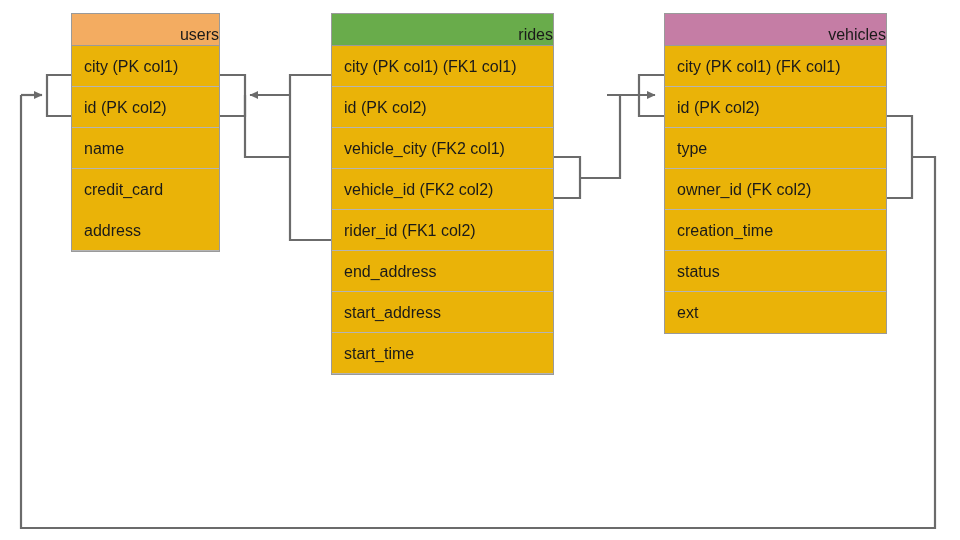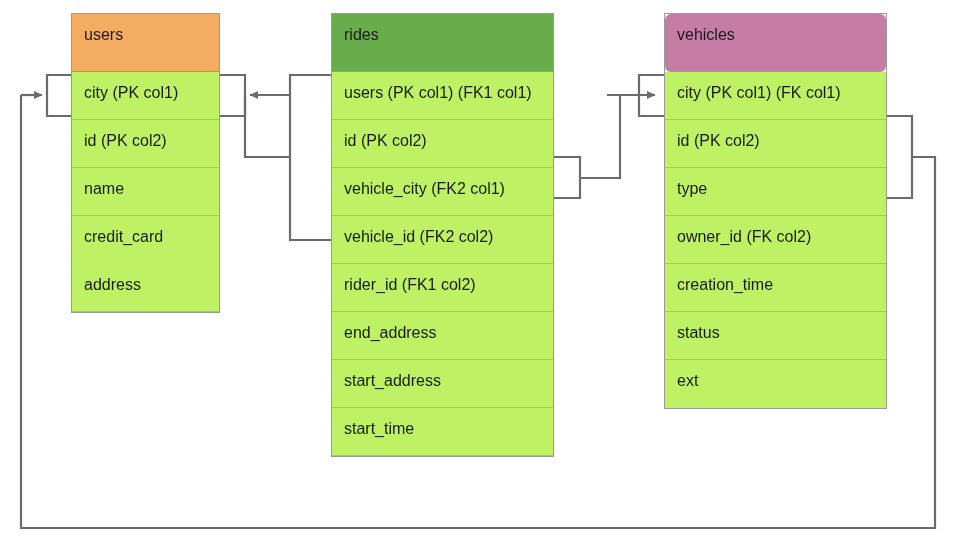--- a/index.html
+++ b/index.html
@@ -29,38 +29,39 @@
   }
   .entity-table {
     position: absolute;
     box-sizing: border-box;
     border: 1px solid #9a9a9a;
     background: #ffffff;
     z-index: 2;
   }
   .entity-header {
     box-sizing: border-box;
-    height: 58px;
+    height: 32px;
     line-height: 42px;
     padding: 0 0 0 12px;
     font-size: 16px;
     color: #1a1a1a;
     border-bottom: 1px solid #9a9a9a;
     white-space: nowrap;
     overflow: hidden;
+    text-align: right;
   }
   .entity-field {
     box-sizing: border-box;
-    height: 48px;
+    height: 41px;
     line-height: 41px;
     padding: 0 0 0 12px;
     font-size: 16px;
     color: #1a1a1a;
     border-bottom: 1px solid #b4b4b4;
-    background: #bef264;
+    background: #eab308;
     white-space: nowrap;
     overflow: hidden;
   }
   .entity-field.last {
     border-bottom: none;
   }
 </style>
 </head>
 <body>
 
@@ -101,32 +102,32 @@
     <div class="entity-header" style="background:#f3ac61;">users</div>
     <div class="entity-field">city (PK col1)</div>
     <div class="entity-field">id (PK col2)</div>
     <div class="entity-field">name</div>
     <div class="entity-field last">credit_card</div>
     <div class="entity-field">address</div>
   </div>
 
   <div class="entity-table" style="left:331px; top:13px; width:223px;">
     <div class="entity-header" style="background:#69ac4b;">rides</div>
-    <div class="entity-field">users (PK col1) (FK1 col1)</div>
+    <div class="entity-field">city (PK col1) (FK1 col1)</div>
     <div class="entity-field">id (PK col2)</div>
     <div class="entity-field">vehicle_city (FK2 col1)</div>
     <div class="entity-field">vehicle_id (FK2 col2)</div>
     <div class="entity-field">rider_id (FK1 col2)</div>
     <div class="entity-field">end_address</div>
     <div class="entity-field">start_address</div>
     <div class="entity-field">start_time</div>
   </div>
 
   <div class="entity-table" style="left:664px; top:13px; width:223px;">
-    <div class="entity-header" style="background:#c57da5;border-radius:6px;">vehicles</div>
+    <div class="entity-header" style="background:#c57da5;">vehicles</div>
     <div class="entity-field">city (PK col1) (FK col1)</div>
     <div class="entity-field">id (PK col2)</div>
     <div class="entity-field">type</div>
     <div class="entity-field">owner_id (FK col2)</div>
     <div class="entity-field">creation_time</div>
     <div class="entity-field">status</div>
     <div class="entity-field last">ext</div>
   </div>
 
 </div>

